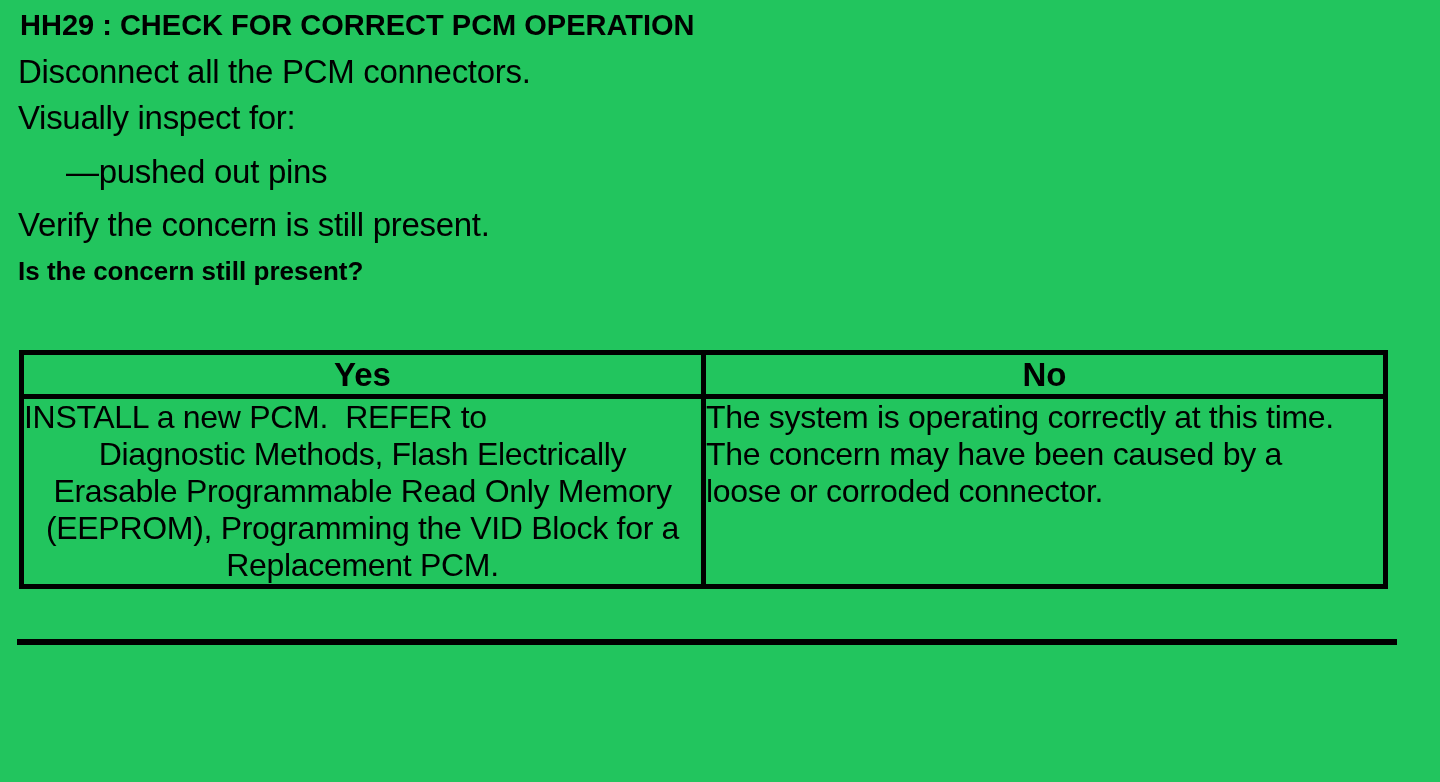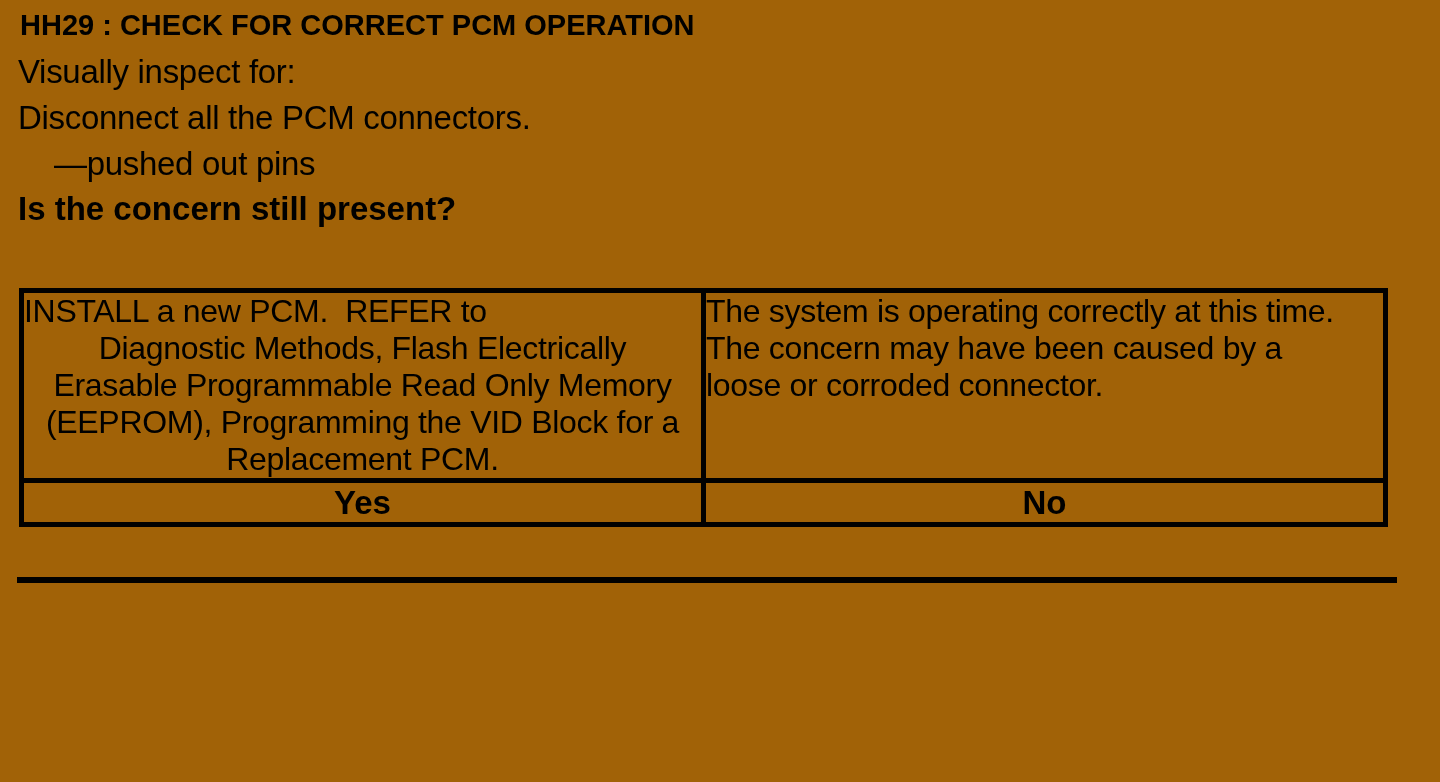--- a/index.html
+++ b/index.html
@@ -7,48 +7,48 @@
     margin: 0;
     padding: 0;
     background: #ffffff;
     color: #000000;
     font-family: "Liberation Sans", sans-serif;
   }
   .page {
     position: relative;
     width: 1440px;
     height: 782px;
-    background: #a16207;
+    background: #22c55e;
     padding: 8px 0 0 18px;
     overflow: hidden;
   }
   .doc-title {
     font-size: 29px;
     font-weight: bold;
     line-height: 34px;
     margin: 0 0 11px 2px;
     white-space: nowrap;
   }
   .step {
     font-size: 33px;
     line-height: 38px;
     letter-spacing: -0.3px;
     margin: 8px 0;
     white-space: nowrap;
   }
-  .inspect-list { margin: 4px; }
+  .inspect-list { margin: 16px; }
   .list-item {
     font-size: 33px;
     line-height: 37px;
     letter-spacing: -0.3px;
     margin-left: 32px;
     white-space: nowrap;
   }
   .question {
-    font-size: 33px;
+    font-size: 26px;
     font-weight: bold;
     line-height: 38px;
     margin: 8px 0;
     white-space: nowrap;
   }
   table.decision {
     border-collapse: collapse;
     width: 1369px;
     margin-top: 60px;
     margin-left: 1px;
@@ -89,51 +89,52 @@
     margin-left: -1px;
   }
 </style>
 </head>
 <body>
 
 <div class="page">
 
   <div class="doc-title">HH29 : CHECK FOR CORRECT PCM OPERATION</div>
 
+  <div class="step">Disconnect all the PCM connectors.</div>
+
   <div class="step">Visually inspect for:</div>
-
-  <div class="step">Disconnect all the PCM connectors.</div>
 
   <div class="inspect-list">
     <div class="list-item">—pushed out pins</div>
   </div>
 
 
 
+  <div class="step">Verify the concern is still present.</div>
 
   <div class="question">Is the concern still present?</div>
 
   <table class="decision">
     <tbody>
         <tr>
+      <th>Yes</th>
+      <th>No</th>
+    </tr>
+    <tr>
       <td class="cell-yes">
         <div class="dt-line align-left">INSTALL a new PCM.  REFER to</div>
         <div class="dt-line align-center">Diagnostic Methods, Flash Electrically</div>
         <div class="dt-line align-center">Erasable Programmable Read Only Memory</div>
         <div class="dt-line align-center">(EEPROM), Programming the VID Block for a</div>
         <div class="dt-line align-center">Replacement PCM.</div>
       </td>
       <td class="cell-no">
         <div class="dt-line align-left">The system is operating correctly at this time.</div>
         <div class="dt-line align-left">The concern may have been caused by a</div>
         <div class="dt-line align-left">loose or corroded connector.</div>
       </td>
     </tr>
-    <tr>
-      <th>Yes</th>
-      <th>No</th>
-    </tr>
   </tbody>
     </table>
 
   <div class="hrule"></div>
 
 </div>
 
 </body></html>

